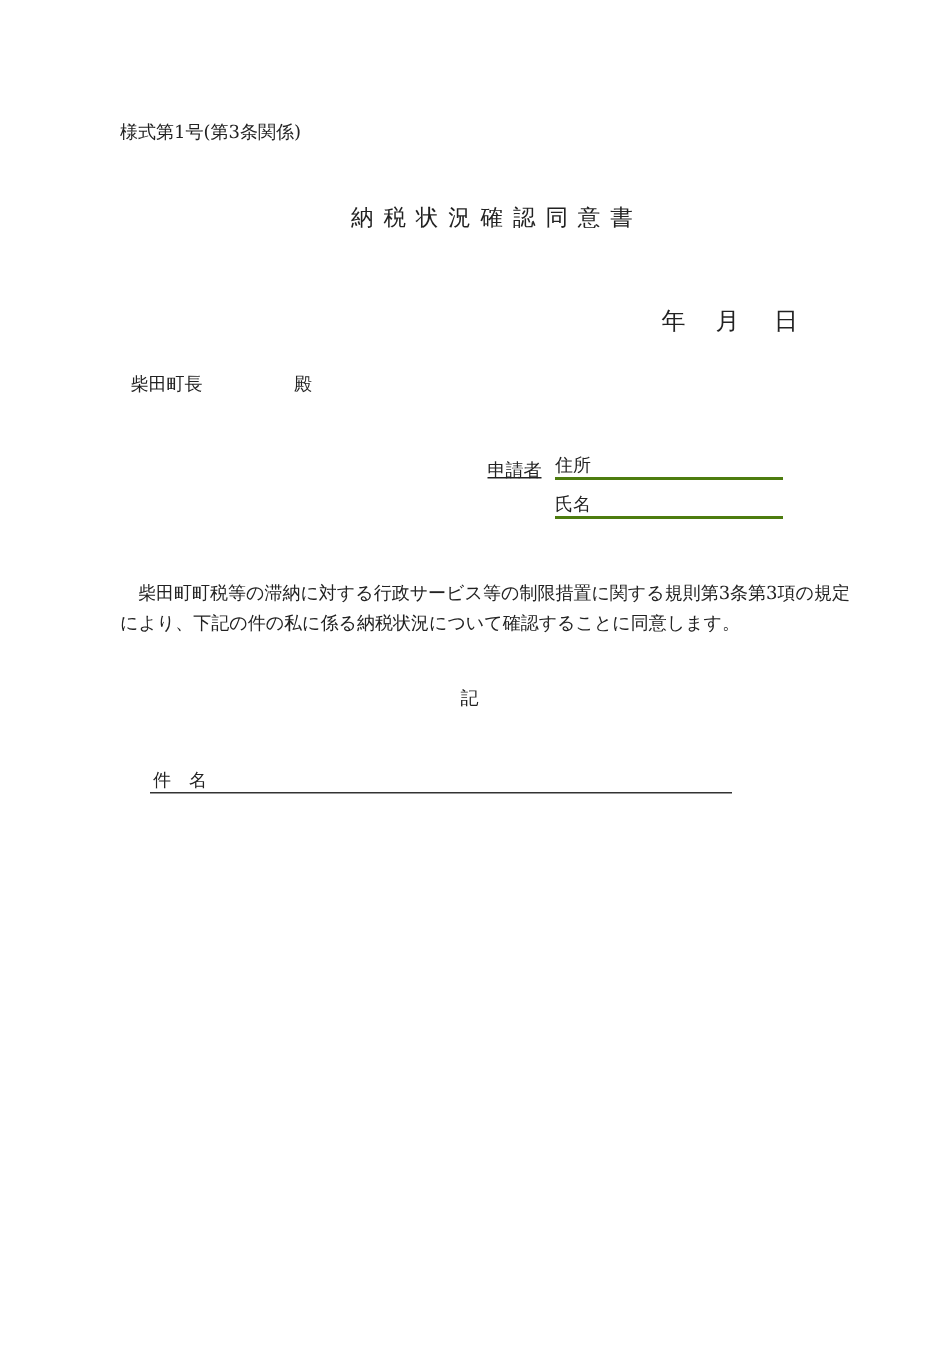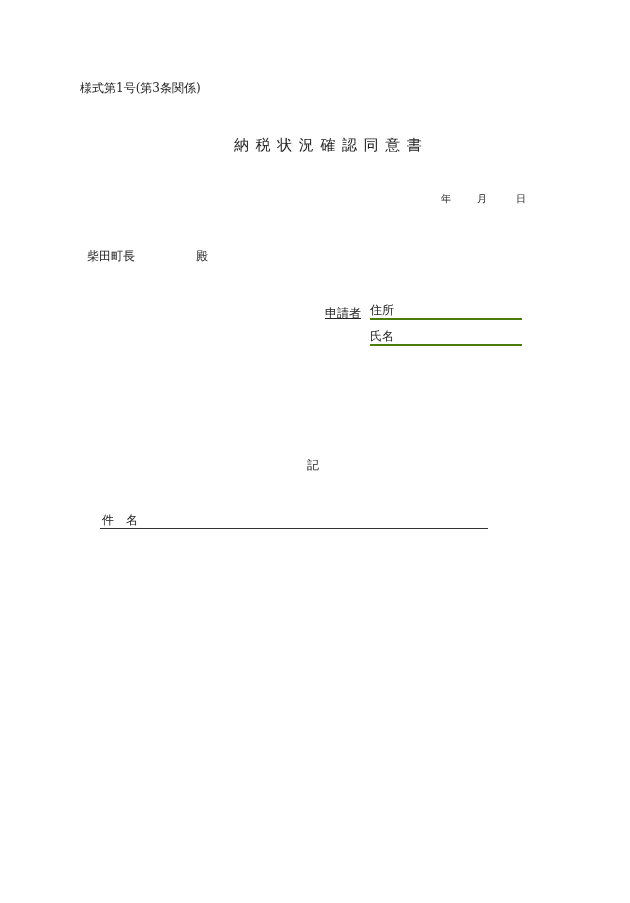--- a/index.html
+++ b/index.html
@@ -17,21 +17,21 @@
       font-size: 12px;
     }
     .abs { position: absolute; white-space: nowrap; line-height: 1; }
 
     .form-number { left: 80px; top: 82px; font-size: 12px; }
 
     .doc-title {
       left: 234px; top: 138px; font-size: 15px; letter-spacing: 6.6px;
     }
 
-    .date-row { left: 441px; top: 194px; font-size: 10px; }
+    .date-row { left: 441px; top: 206px; font-size: 16px; }
     .date-row span { display: inline-block; }
     .date-year { width: 36px; }
     .date-month { width: 39px; }
 
     .addressee { left: 87px; top: 250px; font-size: 12px; }
     .honorific { left: 196px; top: 250px; font-size: 12px; }
 
     .applicant-label { left: 325px; top: 307px; font-size: 12px; text-decoration: underline; }
 
     .field {
@@ -92,19 +92,21 @@
 
 <div class="field field-address">
   <span class="field-label">住所</span><span class="field-value"></span>
 </div>
 
 <div class="field field-name">
   <span class="field-label">氏名</span><span class="field-value"></span>
 </div>
 
 <div class="body-text">
+  <span class="line line1">柴田町町税等の滞納に対する行政サービス等の制限措置に関する規則第3条第3項の規定</span>
+  <span class="line line2">により、下記の件の私に係る納税状況について確認することに同意します。</span>
 </div>
 
 <div class="abs ki">記</div>
 
 <div class="subject-field">
   <span class="field-label">件名</span><span class="field-value"></span>
 </div>
 
 </body></html>

